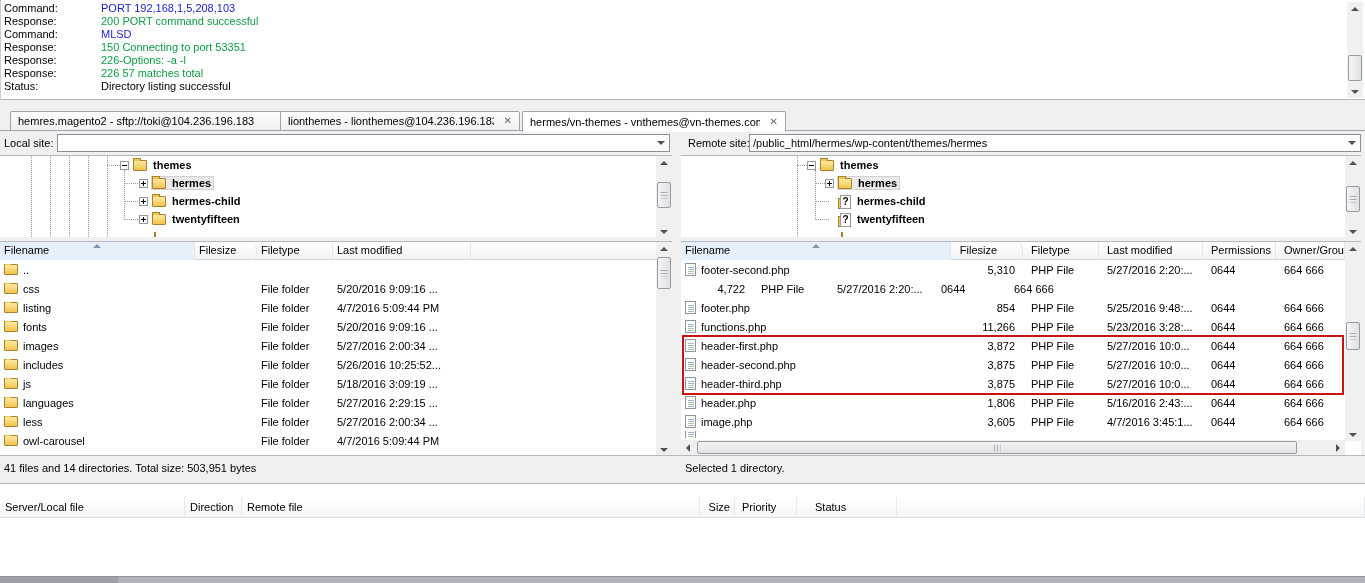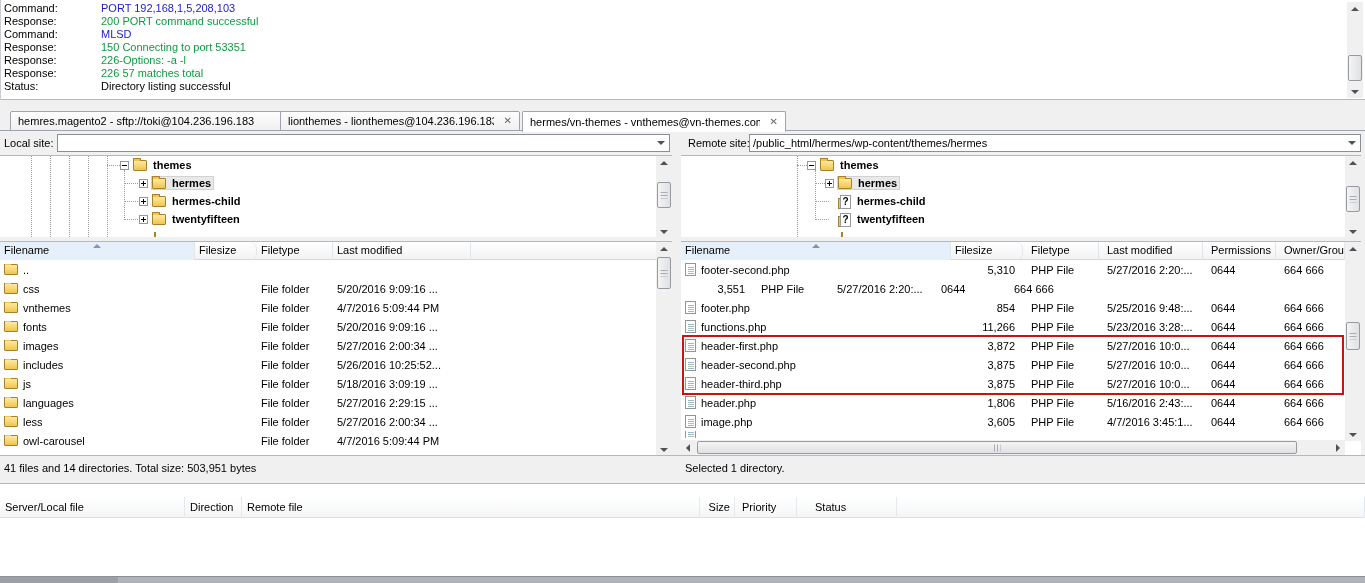--- a/index.html
+++ b/index.html
@@ -80,21 +80,21 @@
   .list-pane { position:absolute; top:241px; height:214px; background:#fff;
     border-top:1px solid #b5b8bd; overflow:hidden; }
   .list-header { position:absolute; left:0; top:0; right:0; height:18px; display:flex;
     background:linear-gradient(#ffffff,#f2f3f5); border-bottom:1px solid #d5d8db; }
   .hcell { position:relative; height:18px; line-height:17px; padding-left:4px;
     border-right:1px solid #e3e6e9; white-space:nowrap; overflow:hidden; }
   .hcell.sorted { background:var(--sorted_header,#e6f0fa); }
   .hcell .sort-arrow { position:absolute; top:2px; left:50%; transform:translateX(-50%);
     width:0; height:0; border-left:4px solid transparent; border-right:4px solid transparent;
     border-bottom:4px solid #7f98b2; }
-  .hcell.num { text-align:left; padding-right:20px;border-radius:7px; }
+  .hcell.num { text-align:center; padding-right:20px;border-radius:7px; }
   .list-body { position:absolute; left:0; top:18px; right:16px; bottom:0; overflow:hidden; }
   .frow { height:19px; display:flex; align-items:center; white-space:nowrap; }
   .cell { overflow:hidden; white-space:nowrap; flex:none; }
   .c-name { display:flex; align-items:center; padding-left:4px; }
   .c-name .ficon, .c-name .picon { margin-right:5px; }
   .c-num { text-align:right; padding-right:8px; }
   .picon { position:relative; width:11px; height:13px; background:#fff; border:1px solid #8f959b; flex:none; }
   .picon::before { content:""; position:absolute; left:2px; top:3px; width:6px; height:1px;
     background:#9fb6c9; box-shadow:0 2px 0 #9fb6c9, 0 4px 0 #aec99f, 0 6px 0 #9fb6c9; }
   
@@ -279,21 +279,21 @@
             <span class="ficon"></span>
             <span>css</span>
           </span>
           <span class="cell c-num lc1"></span>
           <span class="cell lc2">File folder</span>
           <span class="cell lc3">5/20/2016 9:09:16 ...</span>
         </div>
       <div class="frow">
           <span class="cell c-name lc0">
             <span class="ficon"></span>
-            <span>vnthemes</span>
+            <span>listing</span>
           </span>
           <span class="cell c-num lc1"></span>
           <span class="cell lc2">File folder</span>
           <span class="cell lc3">4/7/2016 5:09:44 PM</span>
         </div>
       <div class="frow">
           <span class="cell c-name lc0">
             <span class="ficon"></span>
             <span>fonts</span>
           </span>
@@ -382,21 +382,21 @@
             <span class="picon"></span>
             <span>footer-second.php</span>
           </span>
           <span class="cell c-num rc1">5,310</span>
           <span class="cell rc2">PHP File</span>
           <span class="cell rc3">5/27/2016 2:20:...</span>
           <span class="cell rc4">0644</span>
           <span class="cell rc5">664 666</span>
         </div>
       <div class="frow">
-          <span class="cell c-num rc1">3,551</span>
+          <span class="cell c-num rc1">4,722</span>
           <span class="cell rc2">PHP File</span>
           <span class="cell rc3">5/27/2016 2:20:...</span>
           <span class="cell rc4">0644</span>
           <span class="cell rc5">664 666</span>
         </div>
       <div class="frow">
           <span class="cell c-name rc0">
             <span class="picon"></span>
             <span>footer.php</span>
           </span>

